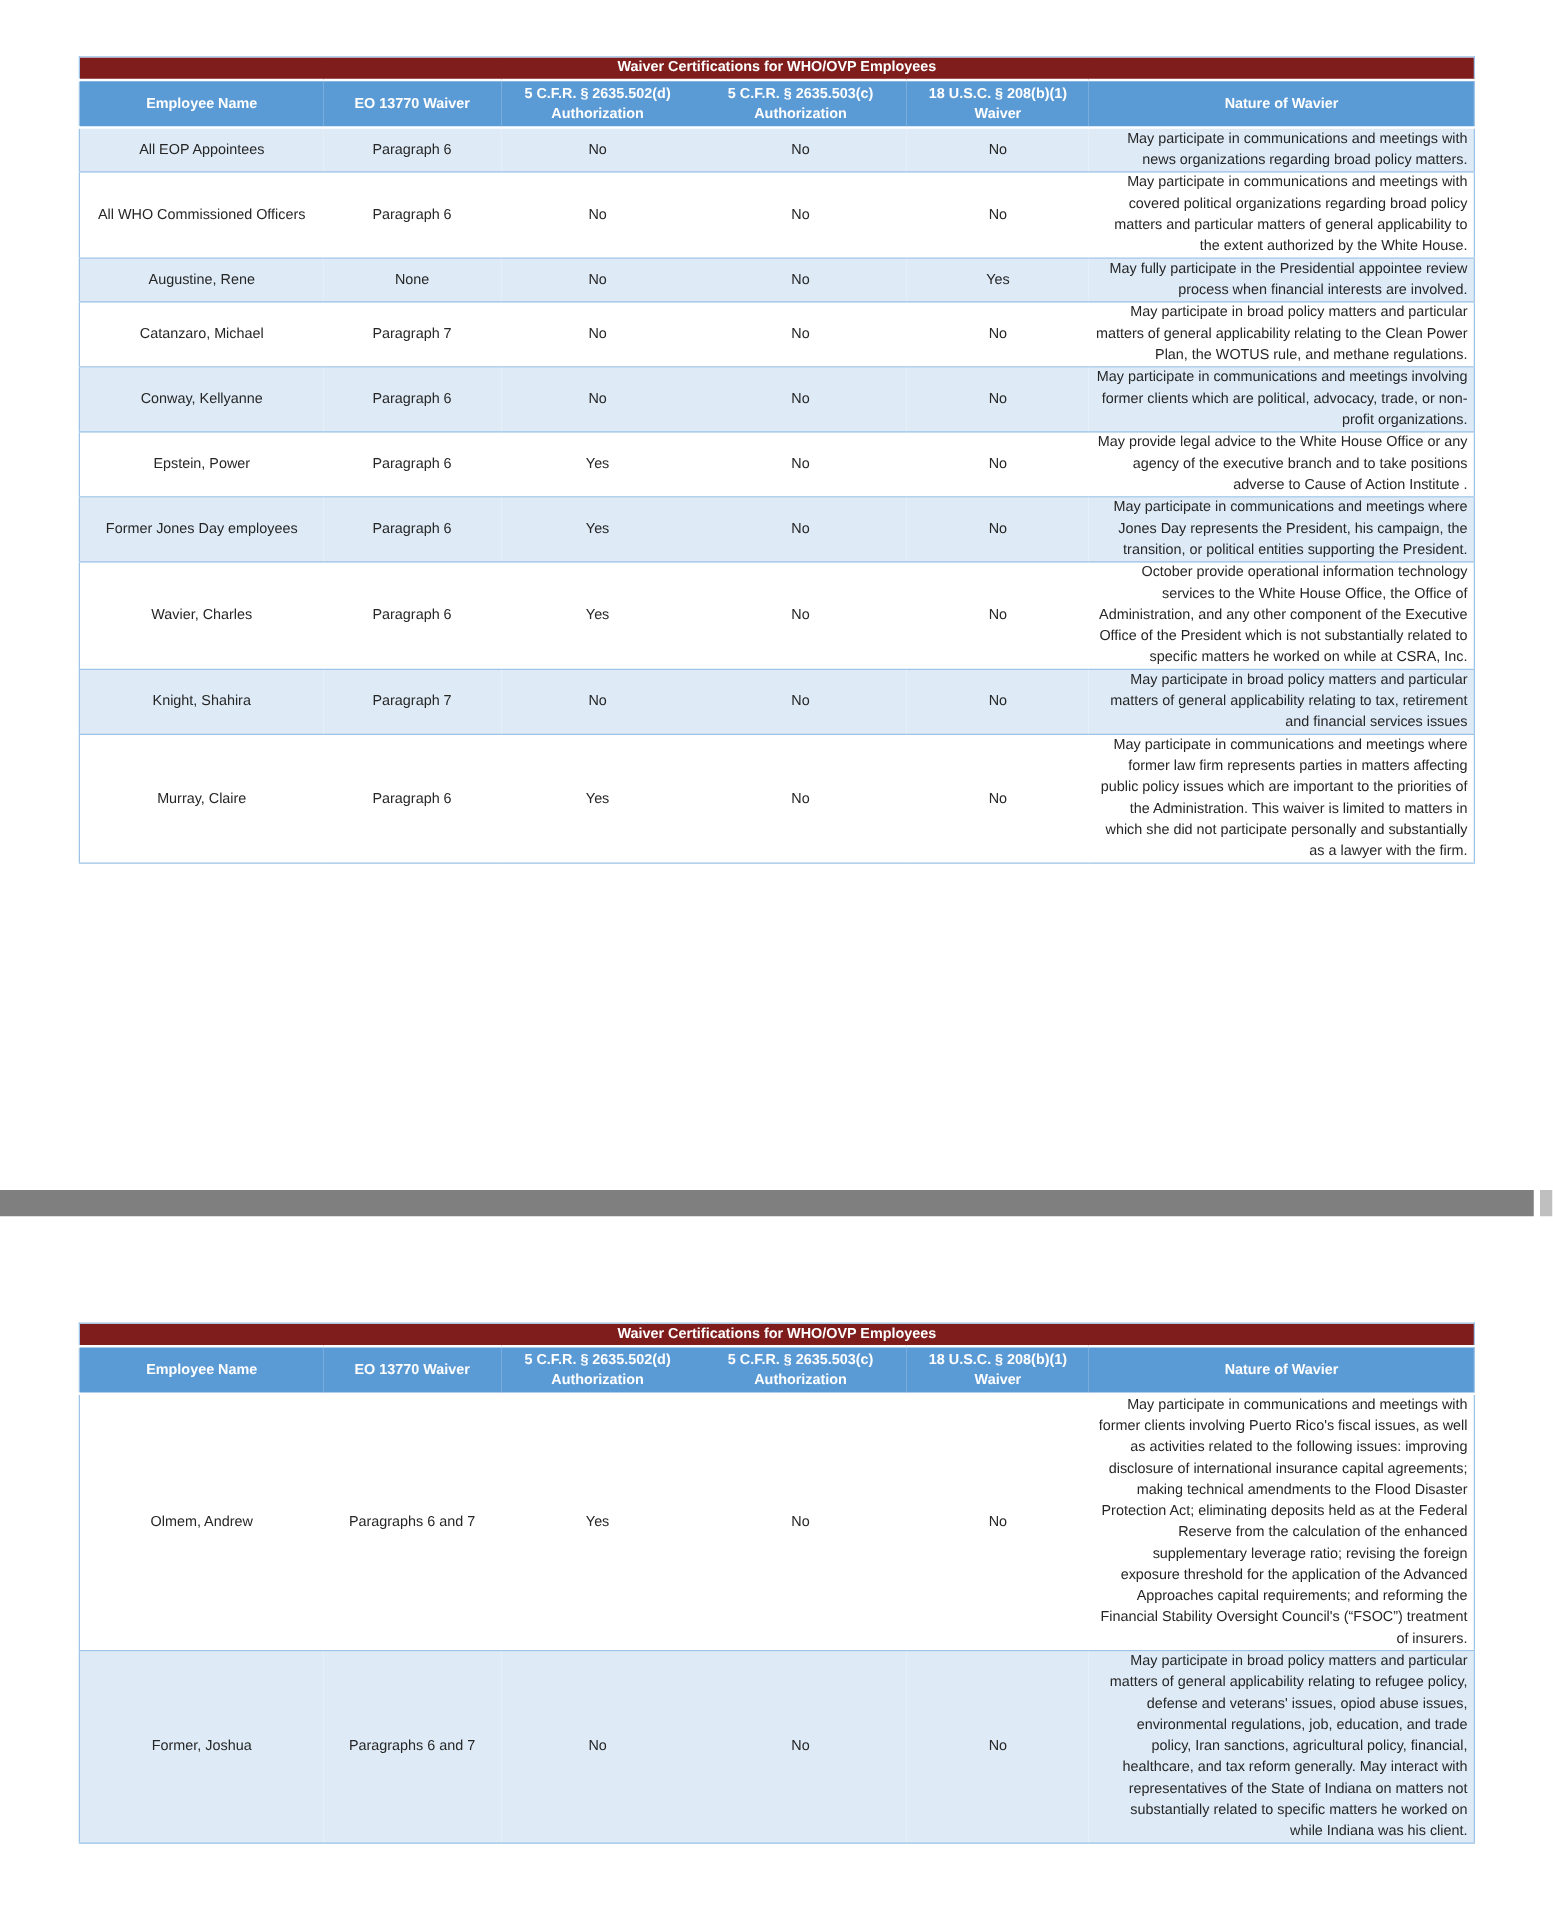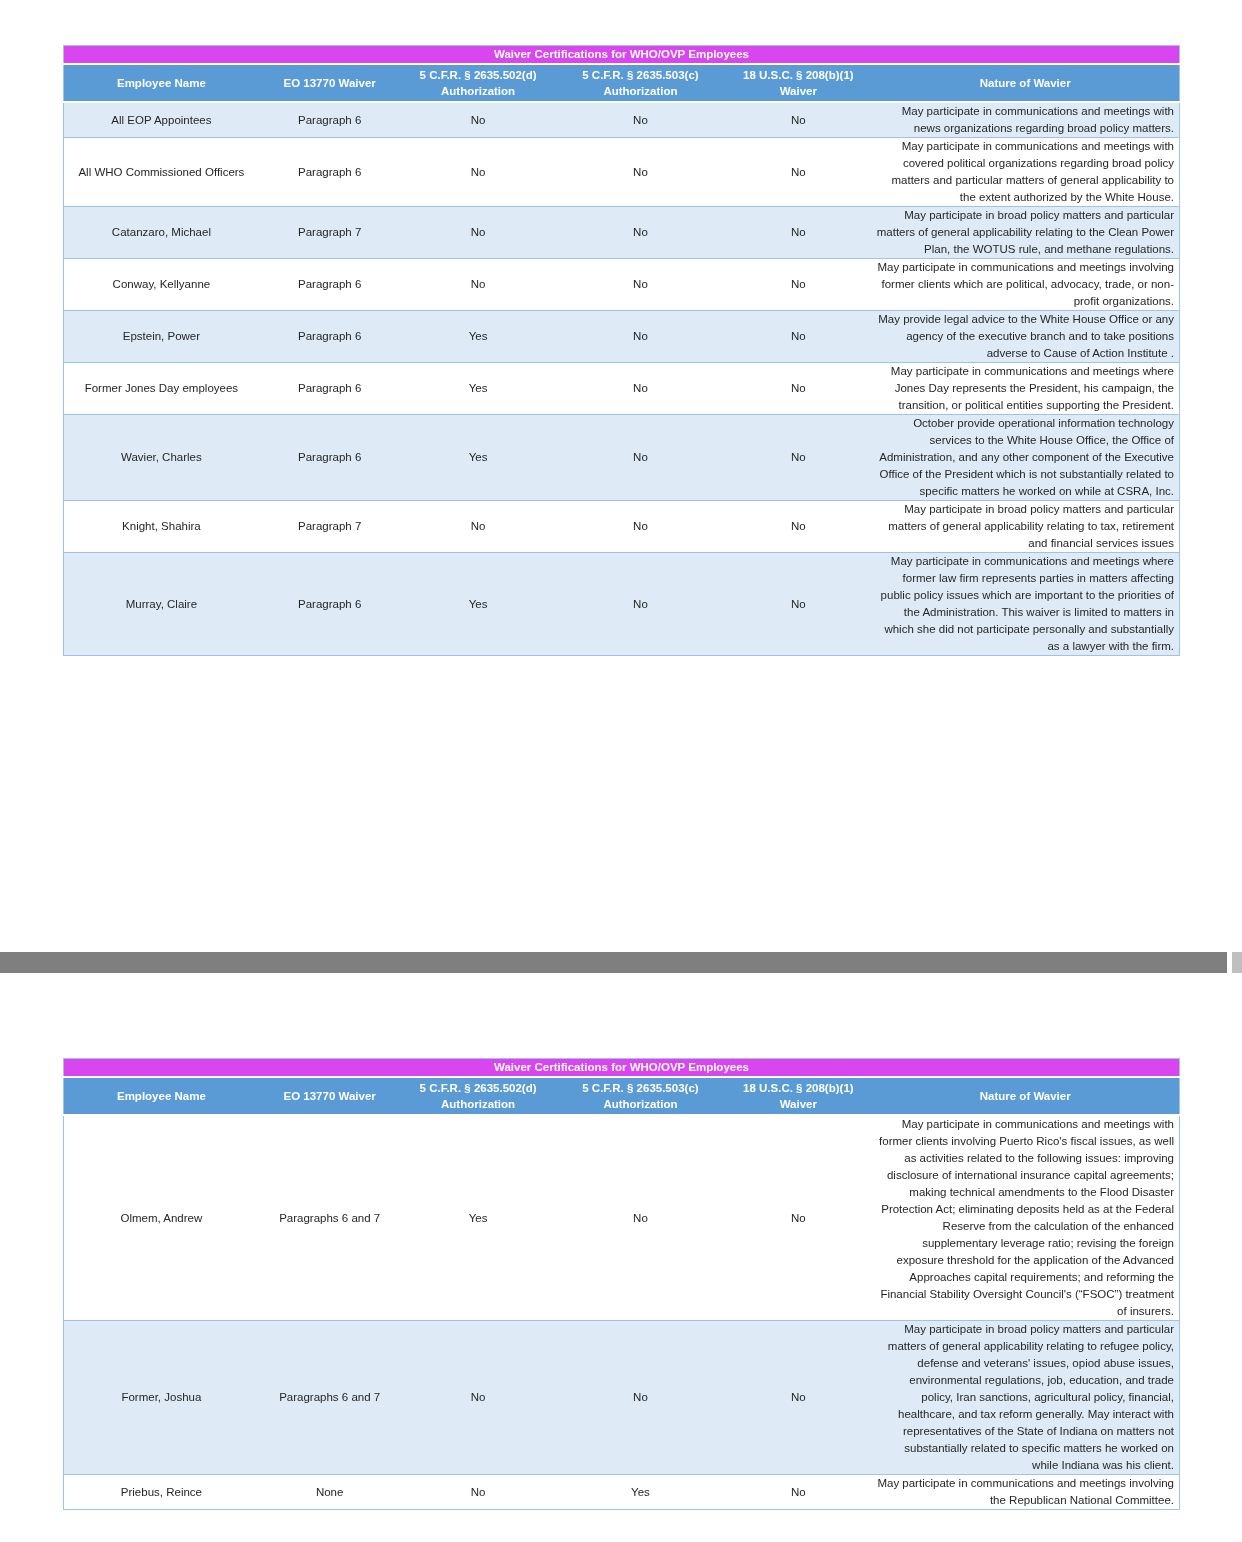--- a/index.html
+++ b/index.html
@@ -23,21 +23,21 @@
   .page-2 { top: 1058px; }
 
   table.waiver {
     width: 100%;
     border-collapse: collapse;
     table-layout: fixed;
     font-size: 11.5px;
     border: 1px solid #9dc3e6;
   }
   .title-row th {
-    background: #d946ef;
+    background: #7f1d1d;
     color: #ffffff;
     font-weight: bold;
     font-size: 11.5px;
     text-align: center;
     padding: 1px 2px 2px;
     line-height: 14px;
     border-bottom: 2px solid #ffffff;
   }
   .head-row th {
     background: #5b9bd5;
@@ -133,20 +133,28 @@
   </tr>
           <tr>
     <td>All WHO Commissioned Officers</td>
     <td>Paragraph 6</td>
     <td>No</td>
     <td>No</td>
     <td>No</td>
     <td class="nature">May participate in communications and meetings with covered political organizations regarding broad policy matters and particular matters of general applicability to the extent authorized by the White House.</td>
   </tr>
           <tr>
+    <td>Augustine, Rene</td>
+    <td>None</td>
+    <td>No</td>
+    <td>No</td>
+    <td>Yes</td>
+    <td class="nature">May fully participate in the Presidential appointee review process when financial interests are involved.</td>
+  </tr>
+          <tr>
     <td>Catanzaro, Michael</td>
     <td>Paragraph 7</td>
     <td>No</td>
     <td>No</td>
     <td>No</td>
     <td class="nature">May participate in broad policy matters and particular matters of general applicability relating to the Clean Power Plan, the WOTUS rule, and methane regulations.</td>
   </tr>
           <tr>
     <td>Conway, Kellyanne</td>
     <td>Paragraph 6</td>
@@ -240,25 +248,17 @@
     <td class="nature">May participate in communications and meetings with former clients involving Puerto Rico's fiscal issues, as well as activities related to the following issues: improving disclosure of international insurance capital agreements; making technical amendments to the Flood Disaster Protection Act; eliminating deposits held as at the Federal Reserve from the calculation of the enhanced supplementary leverage ratio; revising the foreign exposure threshold for the application of the Advanced Approaches capital requirements; and reforming the Financial Stability Oversight Council's (“FSOC”) treatment of insurers.</td>
   </tr>
           <tr>
     <td>Former, Joshua</td>
     <td>Paragraphs 6 and 7</td>
     <td>No</td>
     <td>No</td>
     <td>No</td>
     <td class="nature">May participate in broad policy matters and particular matters of general applicability relating to refugee policy, defense and veterans' issues, opiod abuse issues, environmental regulations, job, education, and trade policy, Iran sanctions, agricultural policy, financial, healthcare, and tax reform generally.  May interact with representatives of the State of Indiana on matters not substantially related to specific matters he worked on while Indiana was his client.</td>
   </tr>
-          <tr>
-    <td>Priebus, Reince</td>
-    <td>None</td>
-    <td>No</td>
-    <td>Yes</td>
-    <td>No</td>
-    <td class="nature">May participate in communications and meetings involving the Republican National Committee.</td>
-  </tr>
         </tbody>
     </table>
   </section>
 
 </div>
 
 </body></html>

